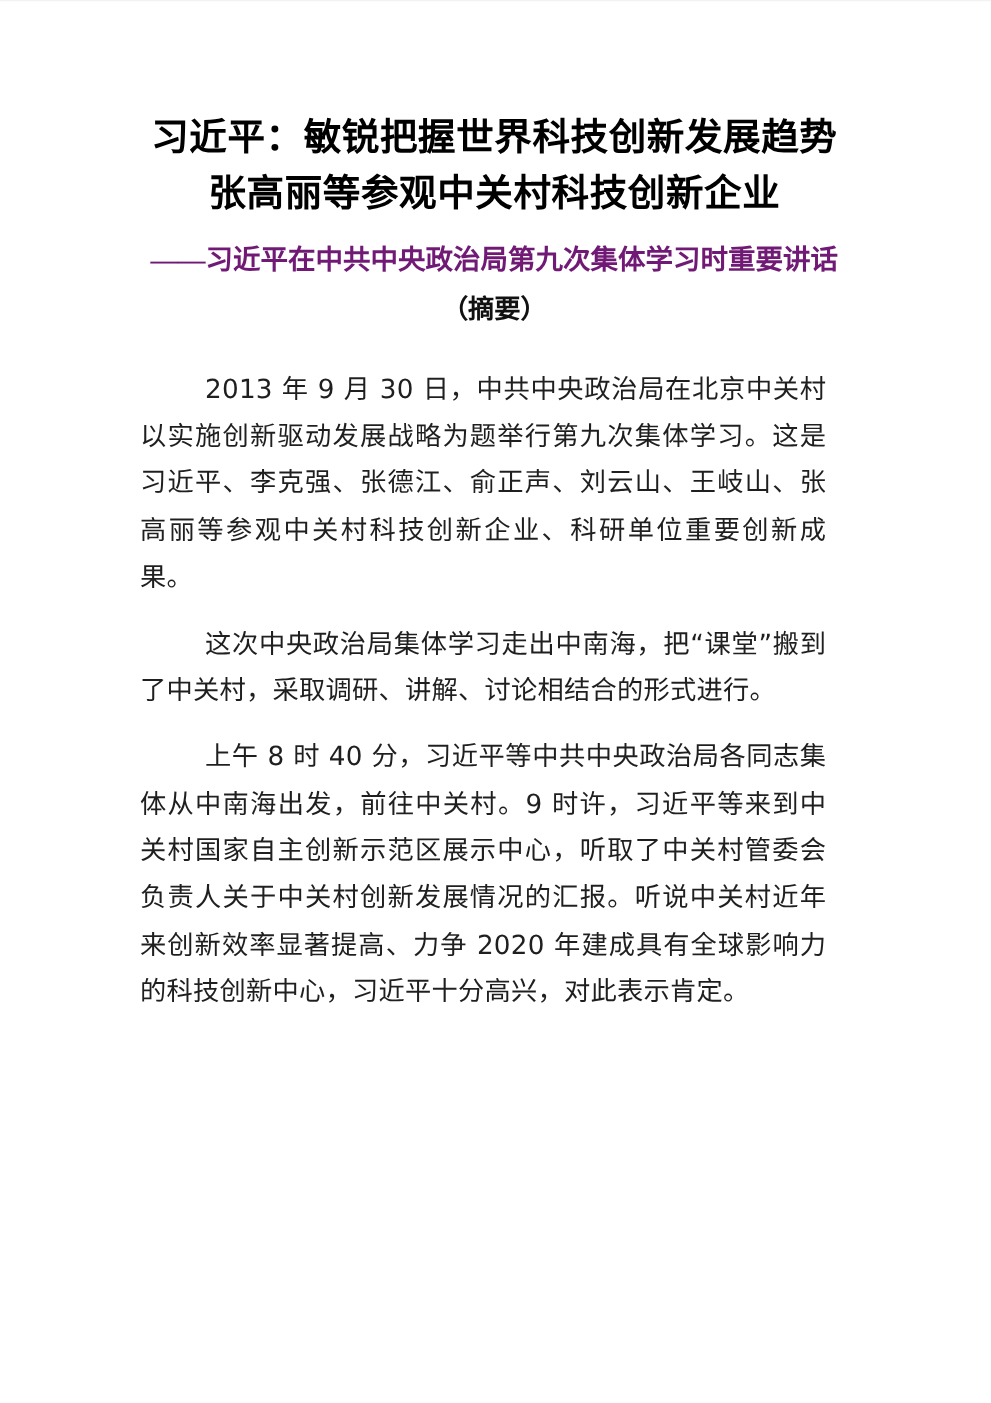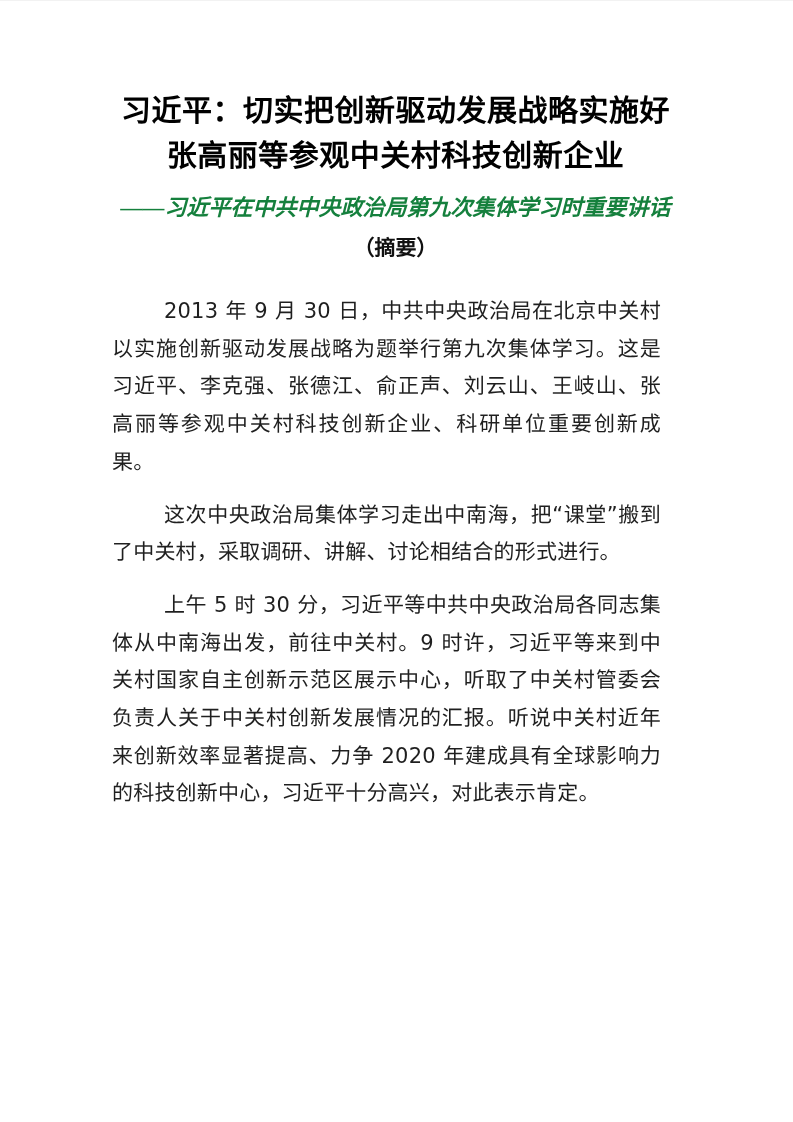--- a/index.html
+++ b/index.html
@@ -35,22 +35,21 @@
     line-height: 45px;
     letter-spacing: 0.5px;
     color: #000000;
   }
   .doc-subtitle {
     margin: 13px 0 0 0;
     font-family: "Liberation Serif", serif;
     font-weight: 700;
     font-size: 22px;
     line-height: 34px;
-    color: #15803d;
-    font-style: italic;
+    color: #701a75;
   }
   .doc-abstract {
     margin: 6px 0 0 0;
     font-family: Liberation Sans, sans-serif;
     font-weight: 700;
     font-size: 21px;
     line-height: 34px;
     color: #111111;
   }
   
@@ -70,29 +69,29 @@
   }
 </style>
 </head>
 <body>
 
 <div class="page">
   <div class="content">
 
     <div class="heading-block">
       <h1 class="doc-title">
-        <span>习近平：切实把创新驱动发展战略实施好</span><br>
+        <span>习近平：敏锐把握世界科技创新发展趋势</span><br>
         <span>张高丽等参观中关村科技创新企业</span>
       </h1>
 
       <p class="doc-subtitle">——习近平在中共中央政治局第九次集体学习时重要讲话</p>
 
       <p class="doc-abstract">（摘要）</p>
     </div>
 
     <div class="body-text">
       <p>2013 年 9 月 30 日，中共中央政治局在北京中关村以实施创新驱动发展战略为题举行第九次集体学习。这是习近平、李克强、张德江、俞正声、刘云山、王岐山、张高丽等参观中关村科技创新企业、科研单位重要创新成果。</p>
       <p>这次中央政治局集体学习走出中南海，把“课堂”搬到了中关村，采取调研、讲解、讨论相结合的形式进行。</p>
-      <p>上午 5 时 30 分，习近平等中共中央政治局各同志集体从中南海出发，前往中关村。9 时许，习近平等来到中关村国家自主创新示范区展示中心，听取了中关村管委会负责人关于中关村创新发展情况的汇报。听说中关村近年来创新效率显著提高、力争 2020 年建成具有全球影响力的科技创新中心，习近平十分高兴，对此表示肯定。</p>
+      <p>上午 8 时 40 分，习近平等中共中央政治局各同志集体从中南海出发，前往中关村。9 时许，习近平等来到中关村国家自主创新示范区展示中心，听取了中关村管委会负责人关于中关村创新发展情况的汇报。听说中关村近年来创新效率显著提高、力争 2020 年建成具有全球影响力的科技创新中心，习近平十分高兴，对此表示肯定。</p>
     </div>
 
   </div>
 </div>
 
 </body></html>

